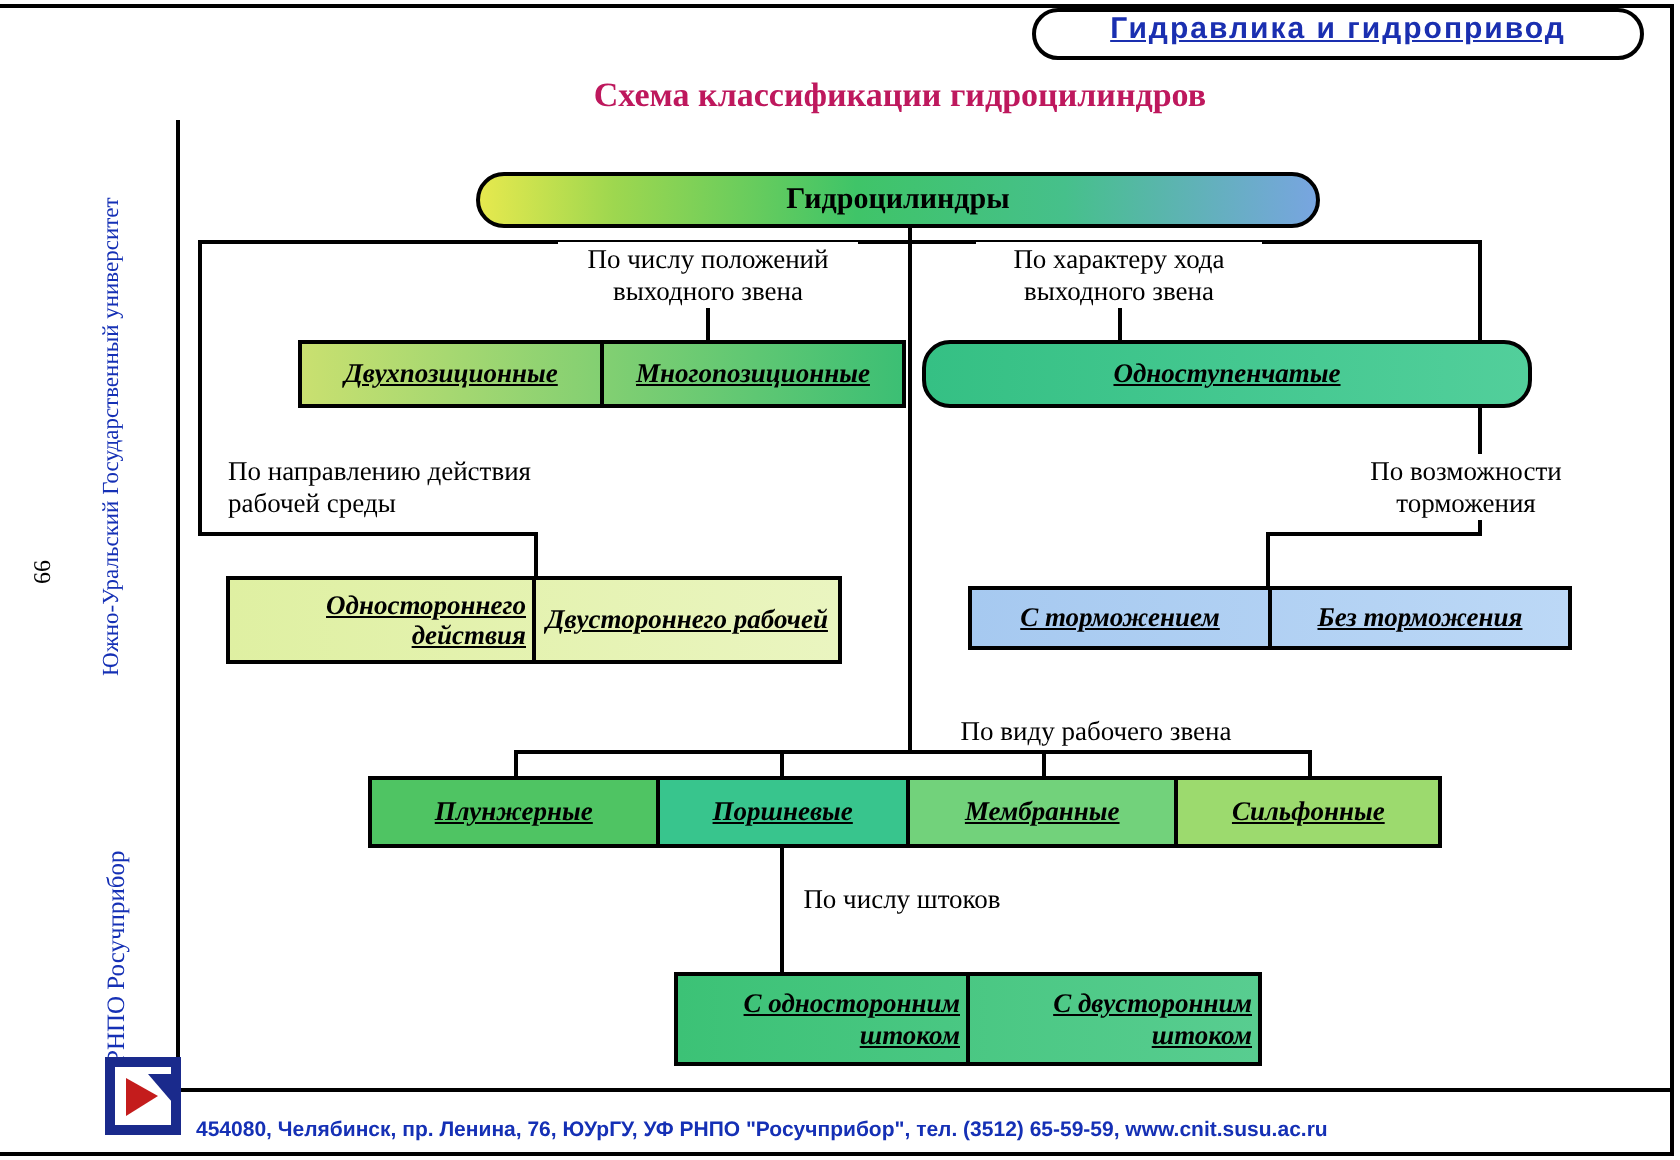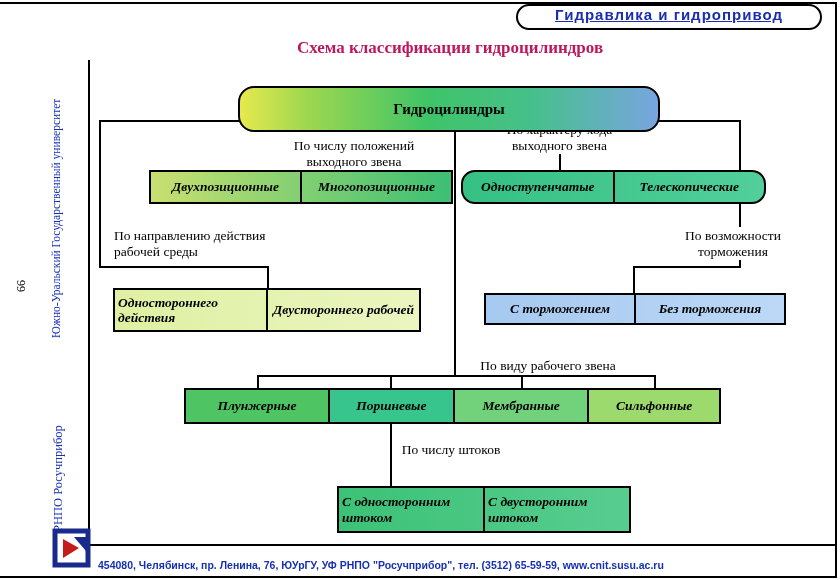--- a/index.html
+++ b/index.html
@@ -15,37 +15,37 @@
   }
   .header-box span{
     color:#1a2fb0;font:bold 15px "Liberation Sans",sans-serif;
     letter-spacing:1px;text-decoration:underline;
   }
   .page-title{
     position:absolute;left:170px;top:38px;width:560px;text-align:center;
     font:bold 17px "Liberation Serif",serif;color:#be185d;z-index:2;
   }
   .pill{
-    position:absolute;left:238px;top:86px;width:422px;height:46px;
+    position:absolute;left:238px;top:86px;width:422px;height:28px;
     border:2px solid #000;border-radius:16px;box-sizing:border-box;
     background:linear-gradient(90deg,#e6e94e 0%,#9ed74f 16%,#3fc468 45%,#46c08b 70%,#78a5e0 100%);
     display:flex;align-items:center;justify-content:center;
     font:bold 15px "Liberation Serif",serif;color:#000;z-index:3;
   }
   .lbl{
     position:absolute;background:#fff;text-align:center;z-index:2;
     font:13.5px "Liberation Serif",serif;line-height:1.15;color:#000;padding:1px 2px;box-sizing:border-box;
   }
   .row{
     position:absolute;display:flex;border:2px solid #000;box-sizing:border-box;z-index:3;
   }
   .cell{
-    flex:1;display:flex;align-items:center;justify-content:center;text-align:left;
+    flex:1;display:flex;align-items:center;justify-content:center;text-align:right;
     font:italic bold 13.5px "Liberation Serif",serif;color:#000;
-    border-left:2px solid #000;padding:1px 3px;box-sizing:border-box;line-height:1.12;
+    border-left:2px solid #000;padding:1px 3px;box-sizing:border-box;line-height:1.12;text-decoration:underline;
   }
   .cell:first-child{border-left:none;}
   .row-positions{background:linear-gradient(90deg,#c9e070,#3cbf74);}
   .row-stroke{background:linear-gradient(90deg,#35c084,#52cf9b);}
   .row-direction{background:linear-gradient(90deg,#dff0a2,#eaf5c0);}
   .row-braking{background:linear-gradient(90deg,#a6c9f0,#bcd8f6);}
   .row-rods{background:linear-gradient(90deg,#3cc276,#58cd90);}
   .c-plunger{background:#4fc463;}
   .c-piston{background:#38c58d;}
   .c-membrane{background:#72d27b;}
@@ -91,35 +91,34 @@
   <div class="line" style="left:739px;top:122px;width:2px;height:145px;"></div>
   <div class="line" style="left:633px;top:266px;width:108px;height:2px;"></div>
   <div class="line" style="left:633px;top:267px;width:2px;height:27px;"></div>
   <div class="line" style="left:257px;top:375px;width:399px;height:2px;"></div>
   <div class="line" style="left:257px;top:376px;width:2px;height:13px;"></div>
   <div class="line" style="left:390px;top:376px;width:2px;height:13px;"></div>
   <div class="line" style="left:521px;top:376px;width:2px;height:13px;"></div>
   <div class="line" style="left:654px;top:376px;width:2px;height:13px;"></div>
   <div class="line" style="left:390px;top:424px;width:2px;height:63px;"></div>
 
-  <div class="lbl" style="left:279px;top:137px;width:150px;">По числу положений выходного звена</div>
+  <div class="lbl" style="left:279px;top:121px;width:150px;">По числу положений выходного звена</div>
   <div class="lbl" style="left:488px;top:121px;width:143px;">По характеру хода выходного звена</div>
   <div class="lbl" style="left:112px;top:227px;width:195px;text-align:left;">По направлению действия рабочей среды</div>
   <div class="lbl" style="left:667px;top:227px;width:132px;">По возможности торможения</div>
   <div class="lbl" style="left:464px;top:357px;width:168px;">По виду рабочего звена</div>
   <div class="lbl" style="left:395px;top:441px;width:112px;">По числу штоков</div>
 
   <div class="row row-positions" style="left:149px;top:170px;width:304px;height:34px;">
     <div class="cell">Двухпозиционные</div>
     <div class="cell">Многопозиционные</div>
   </div>
 
   <div class="row row-stroke" style="left:461px;top:170px;width:305px;height:34px;border-radius:14px;">
     <div class="cell">Одноступенчатые</div>
-    <div class="cell">Телескопические</div>
   </div>
 
   <div class="row row-direction" style="left:113px;top:288px;width:308px;height:44px;">
     <div class="cell">Одностороннего действия</div>
     <div class="cell">Двустороннего рабочей</div>
   </div>
 
   <div class="row row-braking" style="left:484px;top:293px;width:302px;height:32px;">
     <div class="cell">С торможением</div>
     <div class="cell">Без торможения</div>

